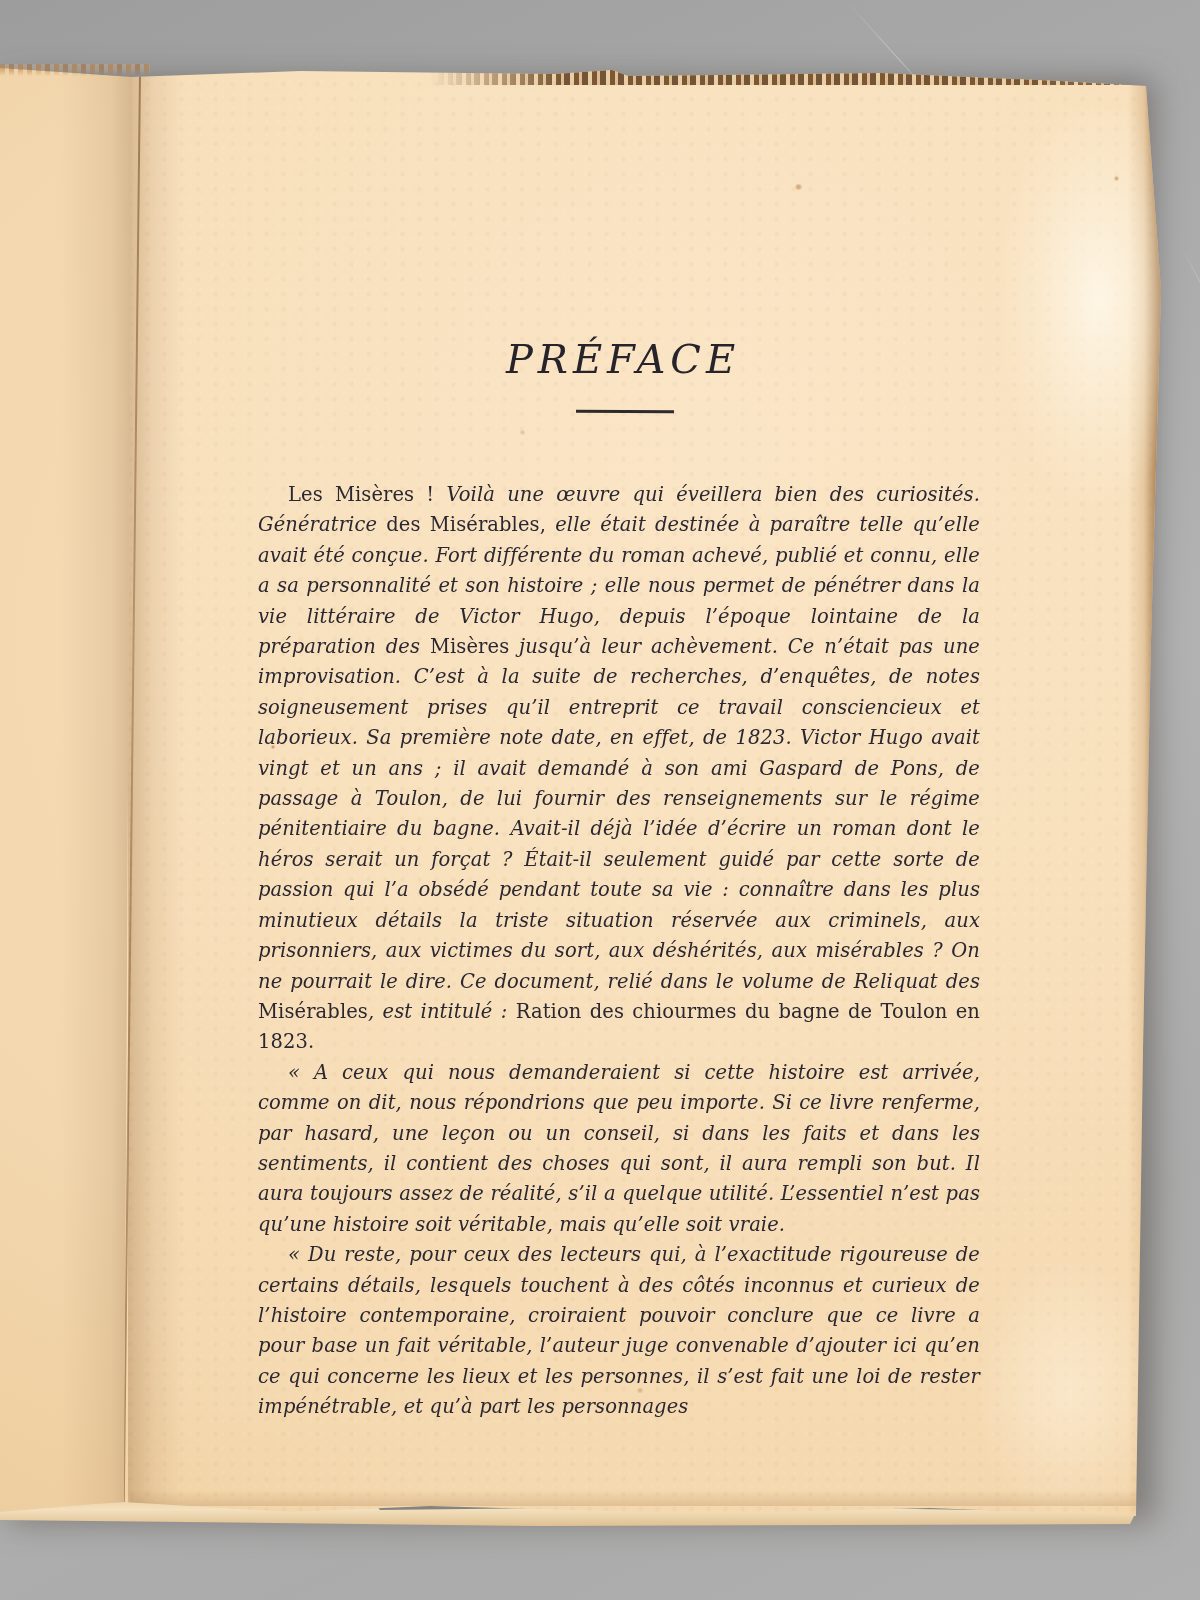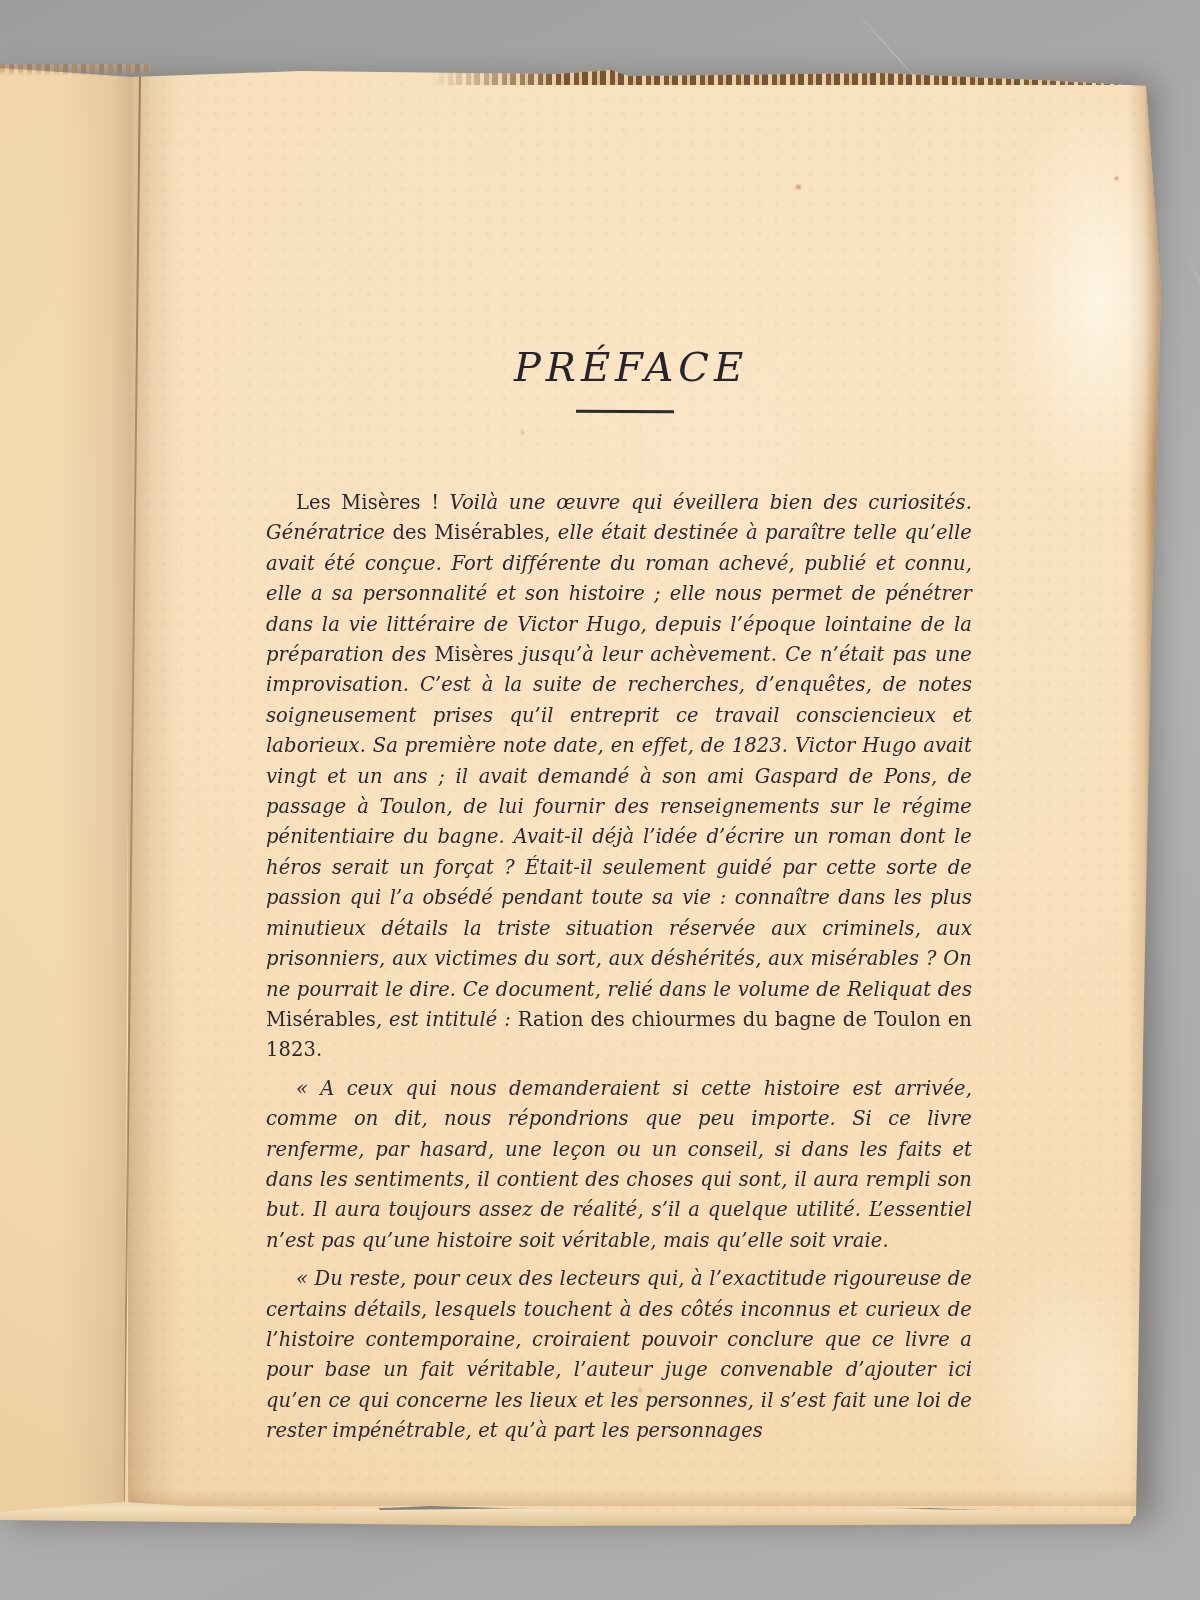--- a/index.html
+++ b/index.html
@@ -99,21 +99,21 @@
   .title-rule {
     position: absolute; left: 576px; top: 410px; width: 98px; height: 3px;
     background: #2c2a2b; transform: rotate(0.3deg);
   }
   .text-block {
     position: absolute; left: 258px; top: 480px; width: 722px;
     font-style: italic; font-size: 19.5px; line-height: 30.4px;
     color: #2b2730; text-align: justify;
     letter-spacing: 0.1px;
   }
-  .text-block p { margin: 8px; text-indent: 30px; }
+  .text-block p { margin: 0; text-indent: 30px; }
   .text-block .roman { font-style: normal; }
 </style>
 </head>
 <body>
 
 <div id="stage">
 
   <div class="scratch" style="left:820px; top:60px; width:160px; transform:rotate(48deg);"></div>
   <div class="scratch" style="left:1150px; top:300px; width:120px; transform:rotate(62deg);"></div>
 
@@ -132,21 +132,21 @@
     <div class="bottom-edge-shade"></div>
     <div class="highlight-topright"></div>
     <div class="highlight-bottomright"></div>
 
     <div class="foxing fox1"></div>
     <div class="foxing fox2"></div>
     <div class="foxing fox3"></div>
     <div class="foxing fox4"></div>
     <div class="foxing fox5"></div>
 
-    <h1 class="page-title" style="margin:12px;">PRÉFACE</h1>
+    <h1 class="page-title" style="margin:4px;">PRÉFACE</h1>
     <div class="title-rule"></div>
 
     <div class="text-block">
       <p><span class="roman">Les Misères ! </span><span>Voilà une œuvre qui éveillera bien des curiosités. Génératrice </span><span class="roman">des Misérables, </span><span>elle était destinée à paraître telle qu’elle avait été conçue. Fort différente du roman achevé, publié et connu, elle a sa personnalité et son histoire ; elle nous permet de pénétrer dans la vie littéraire de Victor Hugo, depuis l’époque lointaine de la préparation des </span><span class="roman">Misères </span><span>jusqu’à leur achèvement. Ce n’était pas une improvisation. C’est à la suite de recherches, d’enquêtes, de notes soigneusement prises qu’il entreprit ce travail consciencieux et laborieux. Sa première note date, en effet, de 1823. Victor Hugo avait vingt et un ans ; il avait demandé à son ami Gaspard de Pons, de passage à Toulon, de lui fournir des renseignements sur le régime pénitentiaire du bagne. Avait-il déjà l’idée d’écrire un roman dont le héros serait un forçat ? Était-il seulement guidé par cette sorte de passion qui l’a obsédé pendant toute sa vie : connaître dans les plus minutieux détails la triste situation réservée aux criminels, aux prisonniers, aux victimes du sort, aux déshérités, aux misérables ? On ne pourrait le dire. Ce document, relié dans le volume de Reliquat des </span><span class="roman">Misérables</span><span>, est intitulé : </span><span class="roman">Ration des chiourmes du bagne de Toulon en 1823.</span></p>
       <p><span>« A ceux qui nous demanderaient si cette histoire est arrivée, comme on dit, nous répondrions que peu importe. Si ce livre renferme, par hasard, une leçon ou un conseil, si dans les faits et dans les sentiments, il contient des choses qui sont, il aura rempli son but. Il aura toujours assez de réalité, s’il a quelque utilité. L’essentiel n’est pas qu’une histoire soit véritable, mais qu’elle soit vraie.</span></p>
       <p><span>« Du reste, pour ceux des lecteurs qui, à l’exactitude rigoureuse de certains détails, lesquels touchent à des côtés inconnus et curieux de l’histoire contemporaine, croiraient pouvoir conclure que ce livre a pour base un fait véritable, l’auteur juge convenable d’ajouter ici qu’en ce qui concerne les lieux et les personnes, il s’est fait une loi de rester impénétrable, et qu’à part les personnages</span></p>
     </div>
 
     <div class="gutter-line"></div>
   </div>

